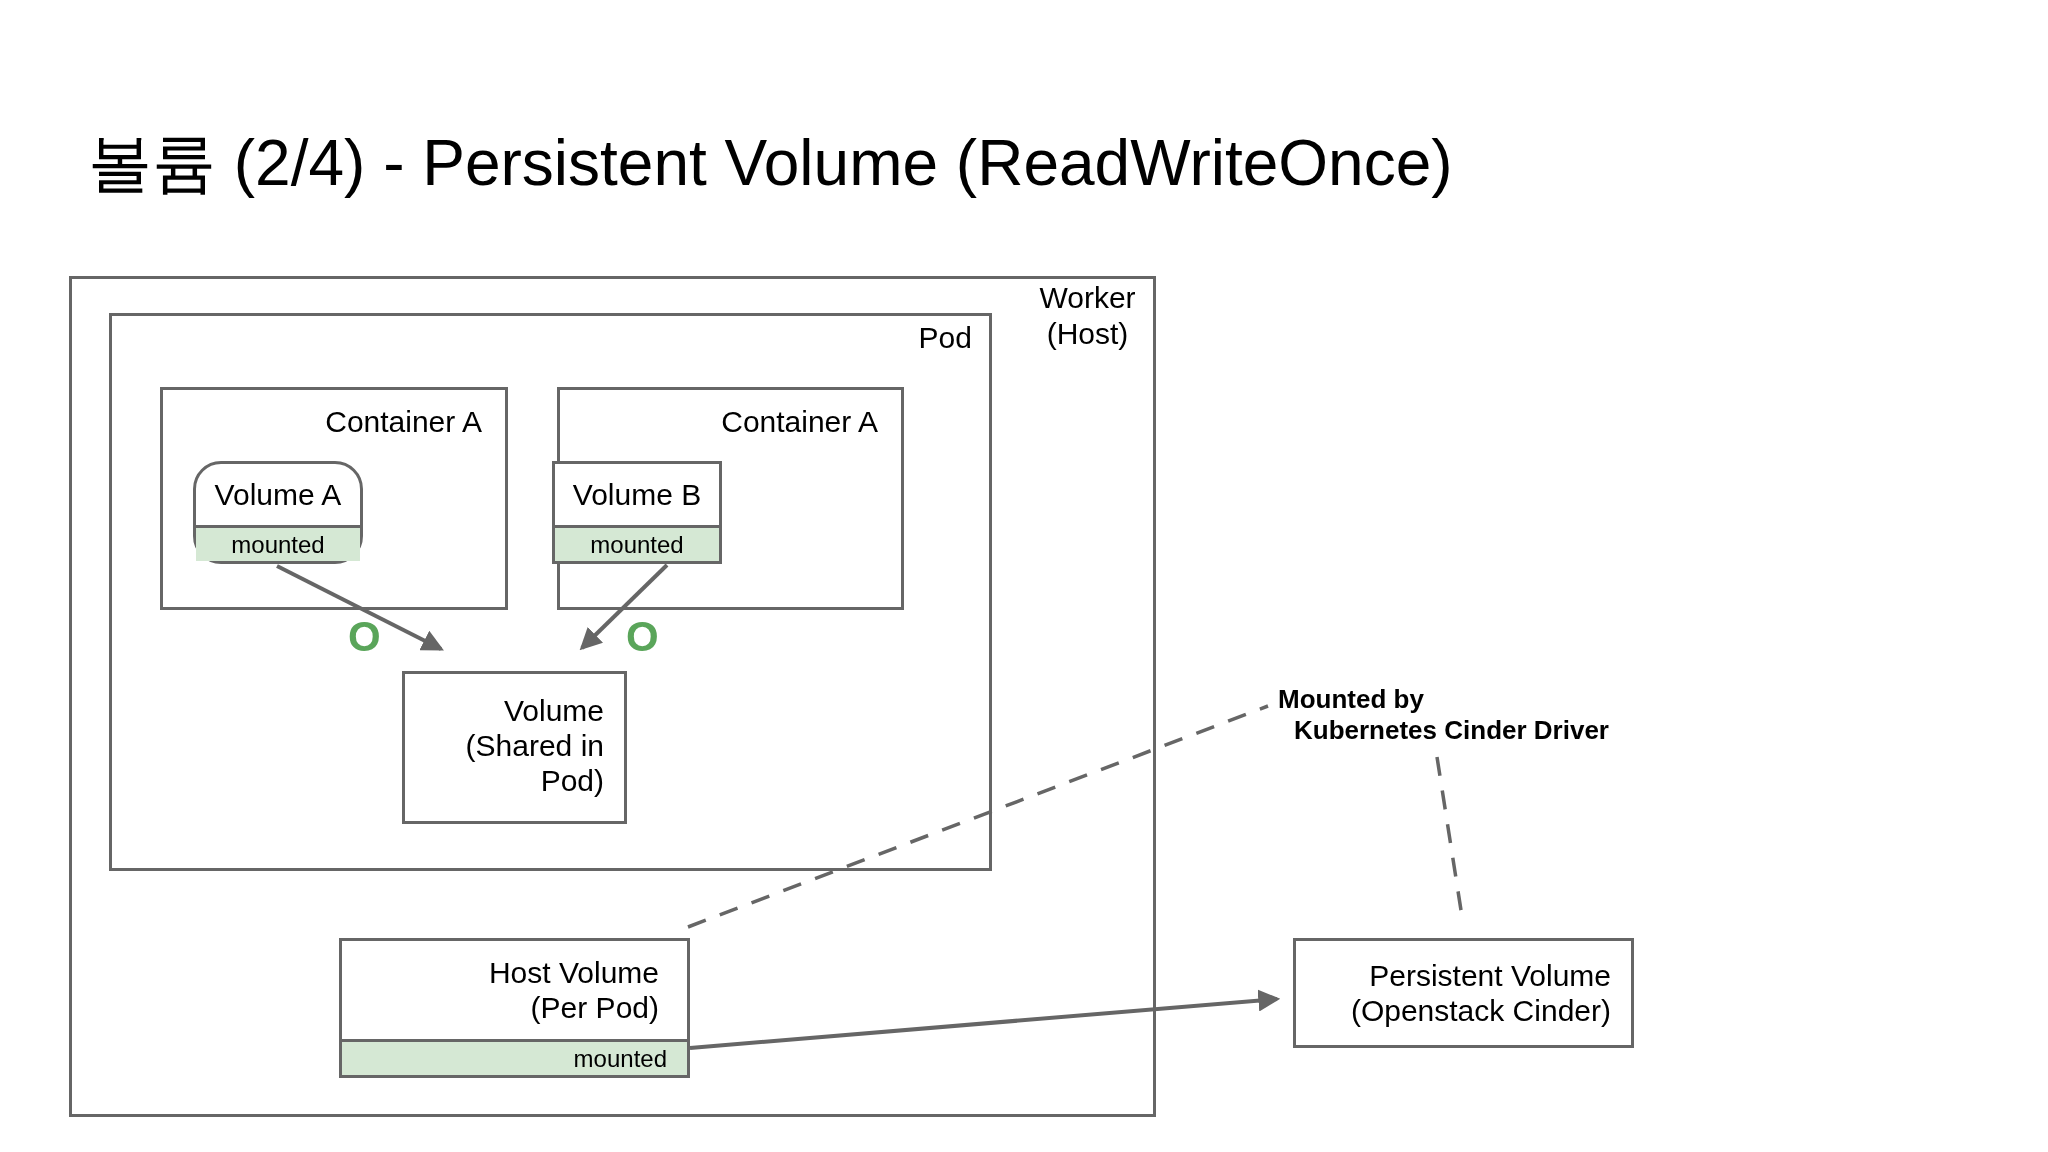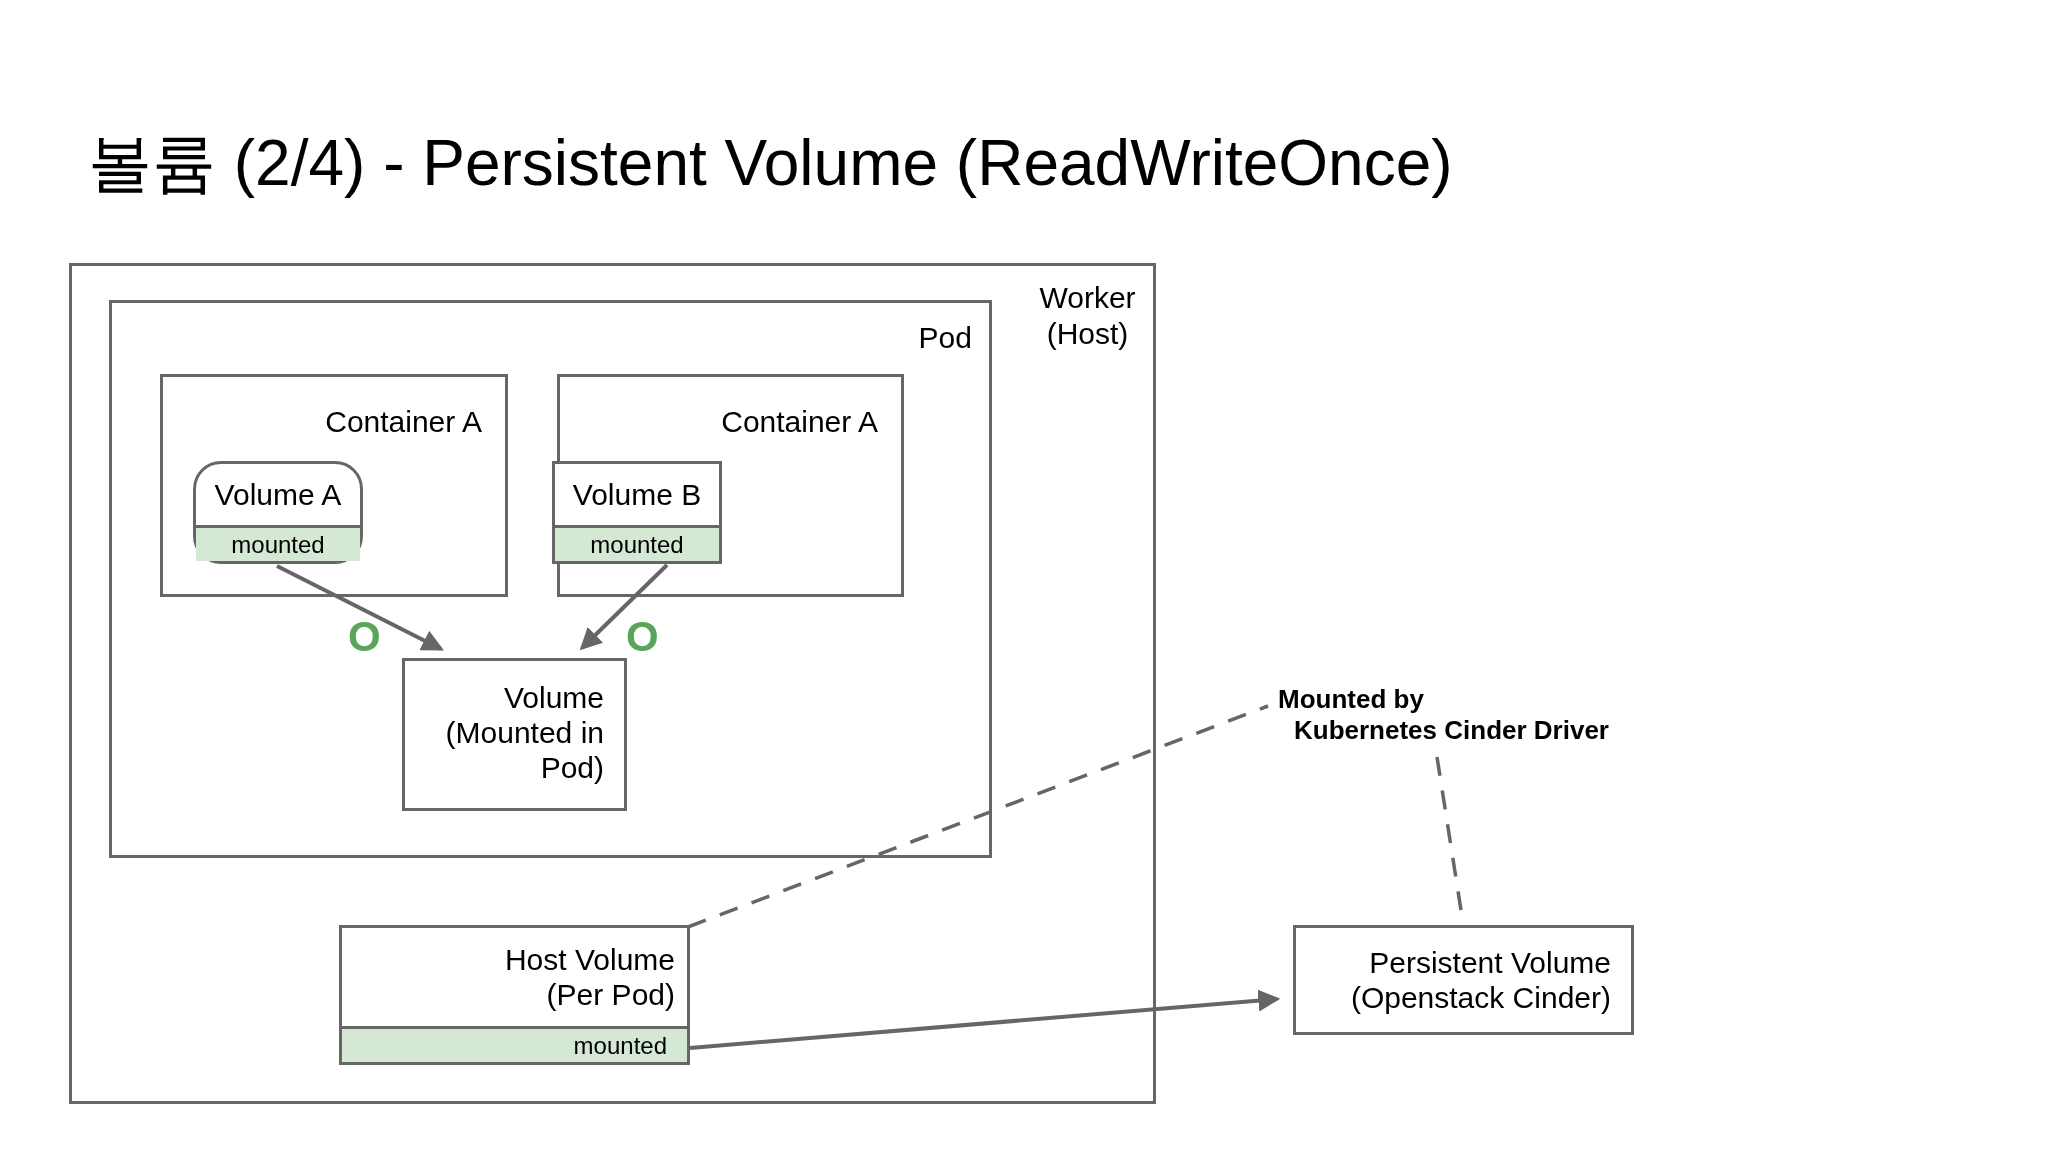--- a/index.html
+++ b/index.html
@@ -22,20 +22,21 @@
   }
   .title {
     position:absolute; left:88px; top:120px;
     font-size:64px; font-weight:400; letter-spacing:0;
     white-space:nowrap;
   }
   .box {
     position:absolute;
     border:3px solid var(--border);
     background:transparent;
+    margin-top:13px;
   }
   .label { position:absolute; font-size:30px; line-height:36px; }
   .right  { text-align:right; }
   .center { text-align:center; }
 
   
   .worker-box    { left:69px;  top:263px; width:1087px; height:841px; }
   .pod-box       { left:109px; top:300px; width:883px;  height:558px; }
   .container-box-1 { left:160px; top:374px; width:348px; height:223px; }
   .container-box-2 { left:557px; top:374px; width:347px; height:223px; }
@@ -68,21 +69,21 @@
     font-size:30px; line-height:35px; text-align:right;
   }
 
   .host-box {
     left:339px; top:925px; width:351px; height:140px;
     background:#ffffff;
     display:flex; flex-direction:column;
   }
   .host-label {
     flex:1; display:flex; flex-direction:column; justify-content:center;
-    align-items:flex-end; padding-right:12px;
+    align-items:flex-end; padding-right:28px;
     font-size:30px; line-height:35px; text-align:right;
   }
   .host-box .vstatus { justify-content:flex-end; padding-right:20px; }
 
   .pv-box {
     left:1293px; top:925px; width:341px; height:110px;
     background:#ffffff;
     display:flex; flex-direction:column; align-items:flex-end;
     padding:17px 20px 0 0;
     font-size:30px; line-height:35px; text-align:right;
@@ -141,21 +142,21 @@
     <div class="vstatus">mounted</div>
   </div>
 
   <div class="vbox vbox-b">
     <div class="vname">Volume B</div>
     <div class="vstatus">mounted</div>
   </div>
 
   <div class="box shared-box">
     <div>Volume</div>
-    <div>(Mounted in Pod)</div>
+    <div>(Shared in Pod)</div>
   </div>
 
   <div class="box host-box">
     <div class="host-label">
       <div>Host Volume</div>
       <div>(Per Pod)</div>
     </div>
     <div class="vstatus">mounted</div>
   </div>
 

